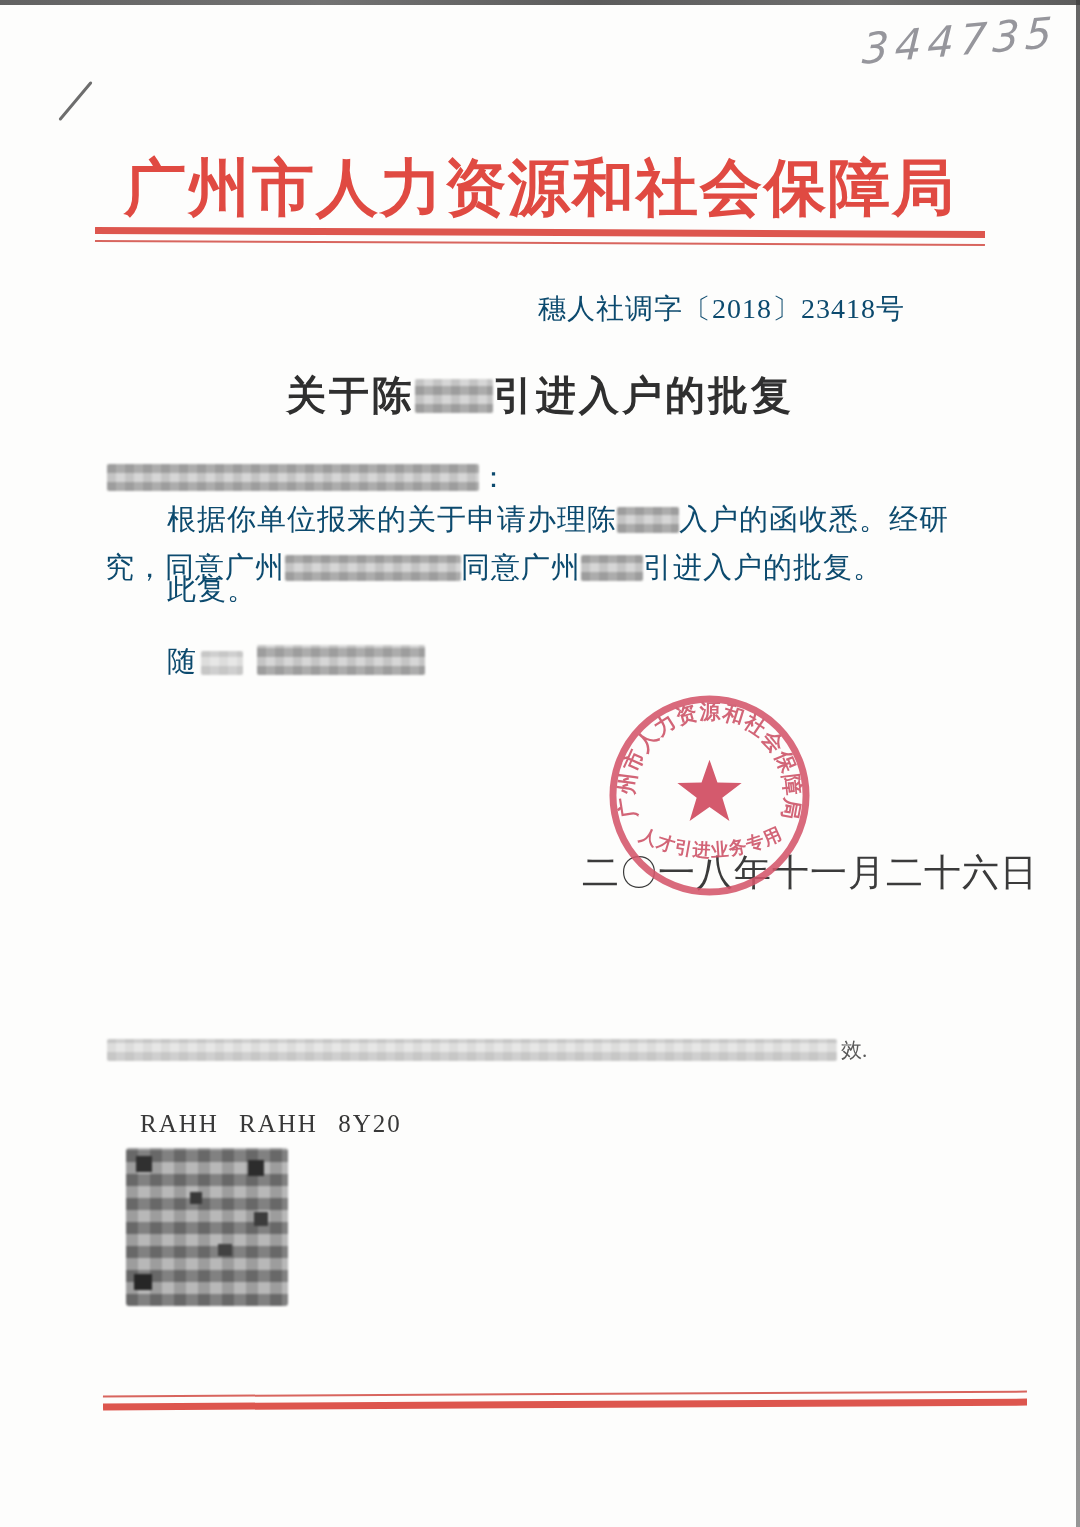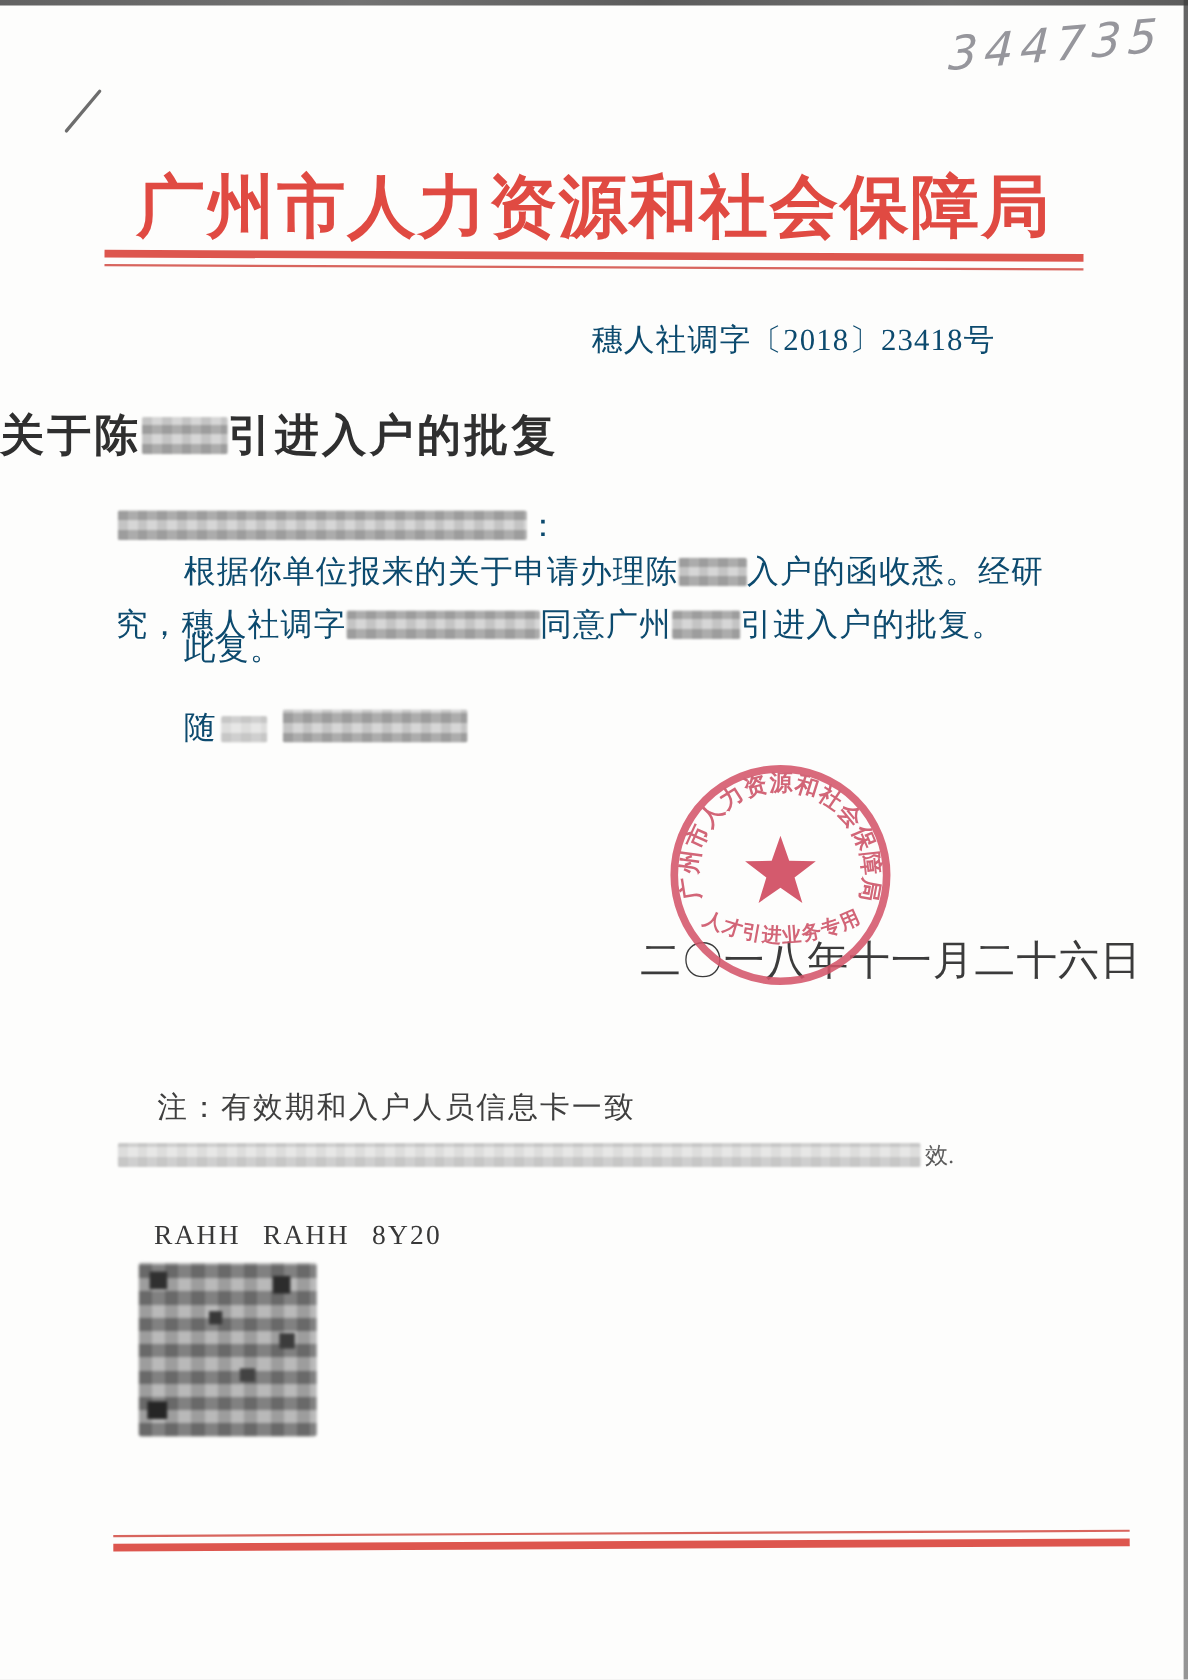--- a/index.html
+++ b/index.html
@@ -52,20 +52,21 @@
   }
   .rule-top .thick { height:7px; background:#dd564e; }
   .rule-top .gap { height:6px; }
   .rule-top .thin { height:2px; background:#d8655e; }
   .doc-number {
     position:absolute; left:538px; top:290px;
     font-size:28px; color:#474747; letter-spacing:3px;
   }
   .doc-title {
     position:absolute; left:0; top:368px; width:100%;
+    text-align:center;
     font-size:40px; font-weight:bold; color:#2f2f2f;
     letter-spacing:3px;
   }
   
   .mosaic {
     display:inline-block;
     background:
       repeating-linear-gradient(0deg, rgba(110,110,110,.50) 0 9px, rgba(215,215,215,.45) 9px 18px),
       repeating-linear-gradient(90deg, rgba(125,125,125,.55) 0 9px, rgba(195,195,195,.50) 9px 18px),
       #c6c6c6;
@@ -162,21 +163,21 @@
 
   <div class="recipient body-text">
     <span class="mosaic mid" style="width:372px;height:27px;"></span><span>：</span>
   </div>
 
   <div class="para-line1 body-text">
     <span>根据你单位报来的关于申请办理陈</span><span class="mosaic mid" style="width:62px;height:26px;"></span><span>入户的函收悉。经研</span>
   </div>
 
   <div class="para-line2 body-text">
-    <span>究，穗人社调字</span><span class="mosaic mid" style="width:176px;height:26px;"></span><span>同意广州</span><span class="mosaic mid" style="width:62px;height:26px;"></span><span>引进入户的批复。</span>
+    <span>究，同意广州</span><span class="mosaic mid" style="width:176px;height:26px;"></span><span>同意广州</span><span class="mosaic mid" style="width:62px;height:26px;"></span><span>引进入户的批复。</span>
   </div>
 
   <div class="closing body-text">此复。</div>
 
   <div class="attachment body-text">
     <span>随</span><span class="mosaic light" style="width:42px;height:24px;margin-left:4px;"></span><span class="mosaic mid" style="width:168px;height:30px;margin-left:14px;"></span>
   </div>
 
   <div class="issue-date">二〇一八年十一月二十六日</div>
 
@@ -188,21 +189,20 @@
     <circle cx="105" cy="105" r="97" fill="none" stroke="#d4556a" stroke-width="7"></circle>
     <polygon points="105,69 113,92 137.3,92.5 117.9,107.2 125,130.5 105,116.6 85,130.5 92.1,107.2 72.7,92.5 97,92" fill="#ce4358"></polygon>
     <text font-size="21" fill="#cc4f64" font-weight="bold" letter-spacing="1" font-family="Liberation Serif, serif">
       <textPath href="#arcTop" startOffset="2">广州市人力资源和社会保障局</textPath>
     </text>
     <text font-size="18" fill="#cc4f64" font-weight="bold" letter-spacing="1" font-family="Liberation Serif, serif">
       <textPath href="#arcBottom" startOffset="6">人才引进业务专用章</textPath>
     </text>
   </svg>
 
-  <div class="note-line">注：有效期和入户人员信息卡一致</div>
 
   <div class="redacted-info">
     <span class="mosaic light strip"></span><span class="tail">效.</span>
   </div>
 
   <div class="verify-code">RAHH RAHH 8Y20</div>
 
   <div class="qr-redacted"></div>
 
   <div class="rule-bottom">

